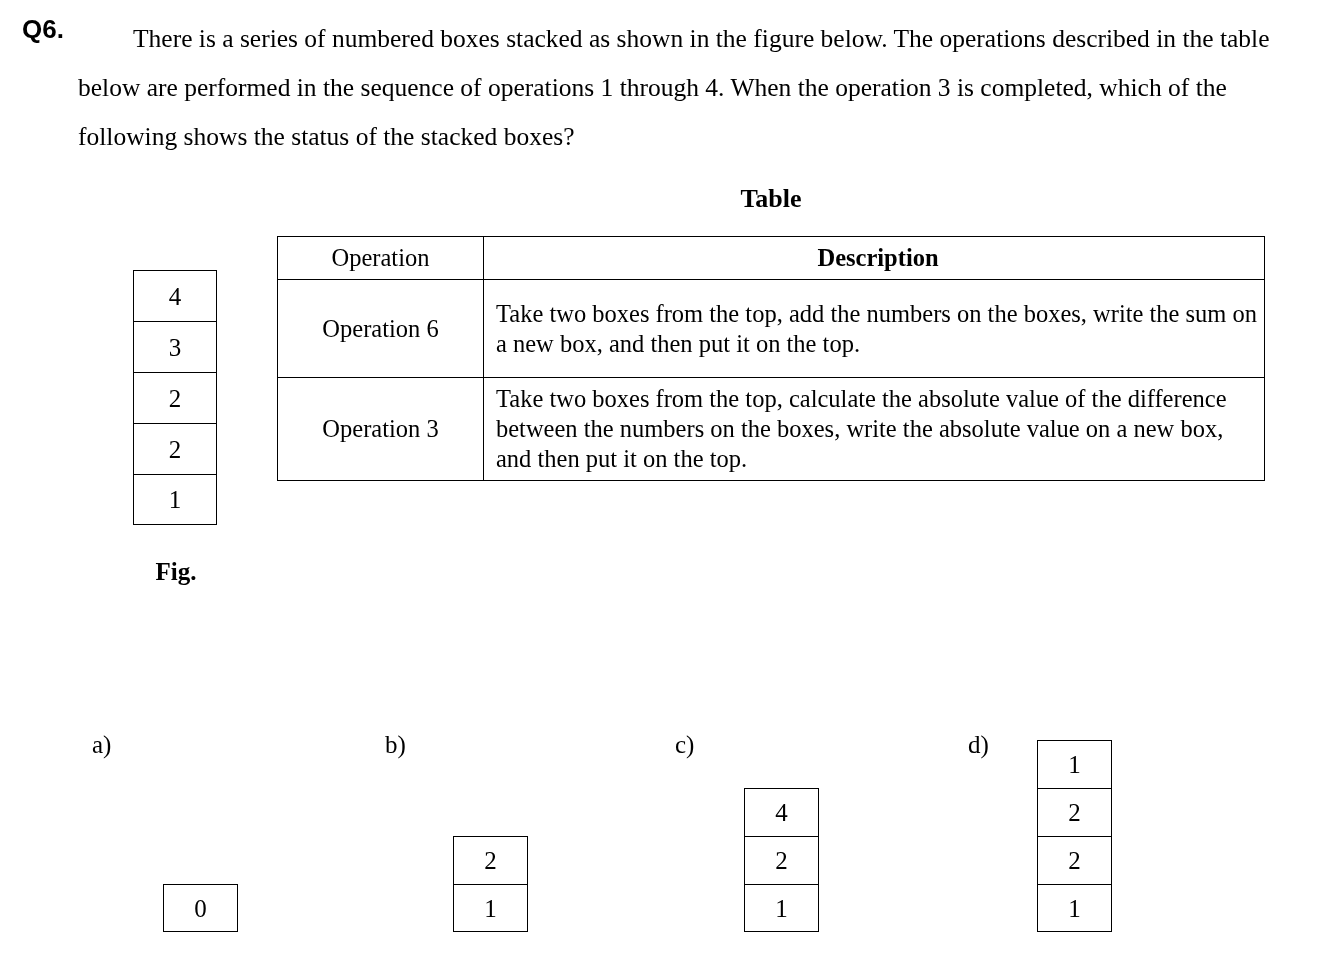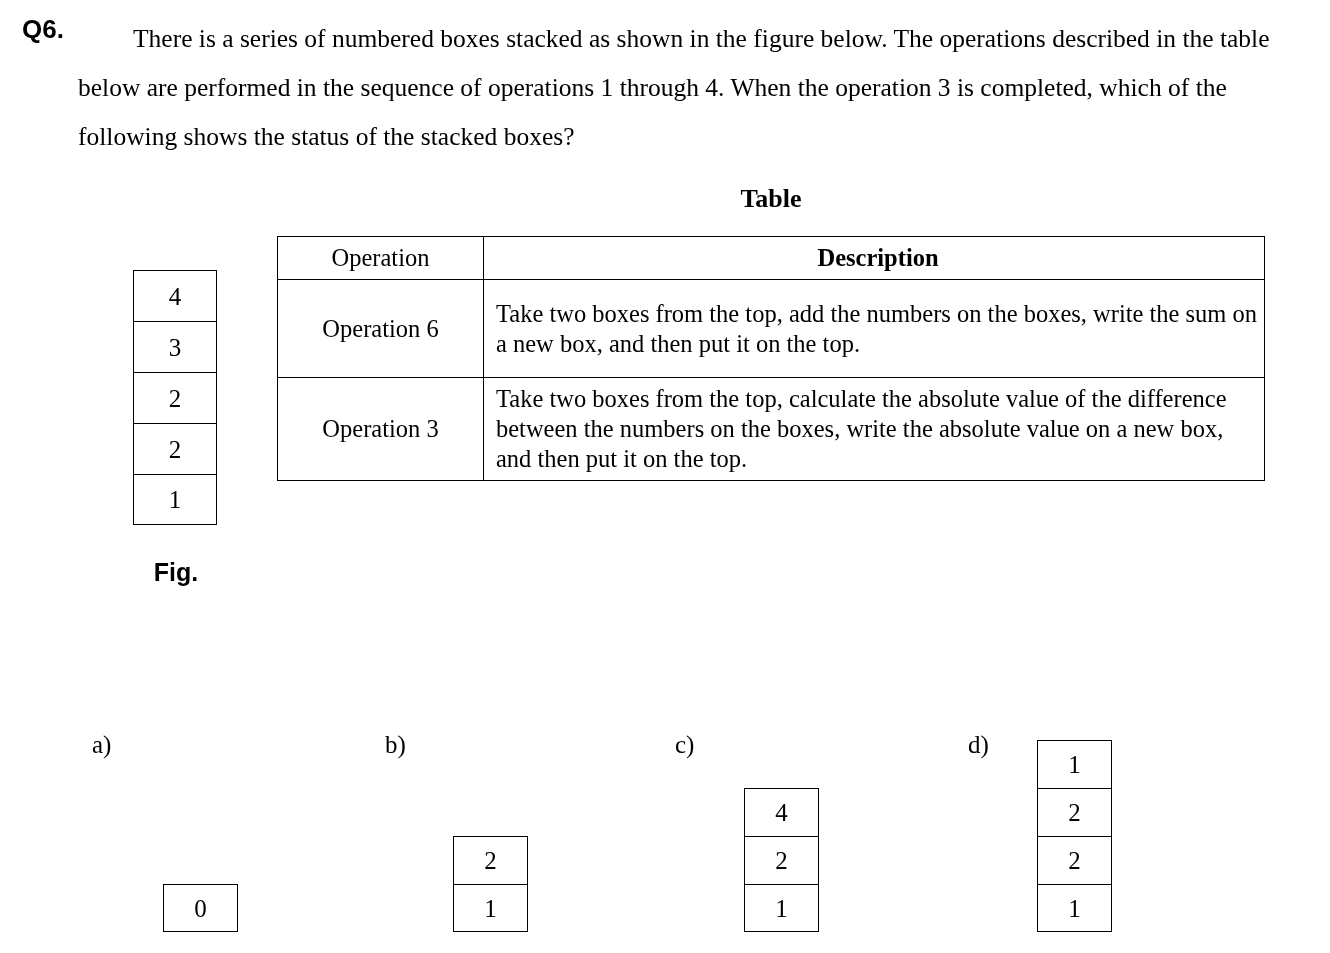--- a/index.html
+++ b/index.html
@@ -66,21 +66,21 @@
     border-bottom: 1.6px solid #000;
   }
   #figure-caption {
     position: absolute;
     left: 133px;
     top: 558px;
     width: 86px;
     text-align: center;
     font-weight: bold;
     font-size: 25px;
-    font-family: Liberation Sans, sans-serif;
+    font-family: Liberation Serif, serif;
   }
 
   
   #table-title {
     position: absolute;
     left: 277px;
     top: 184px;
     width: 988px;
     text-align: center;
     font-weight: bold;

